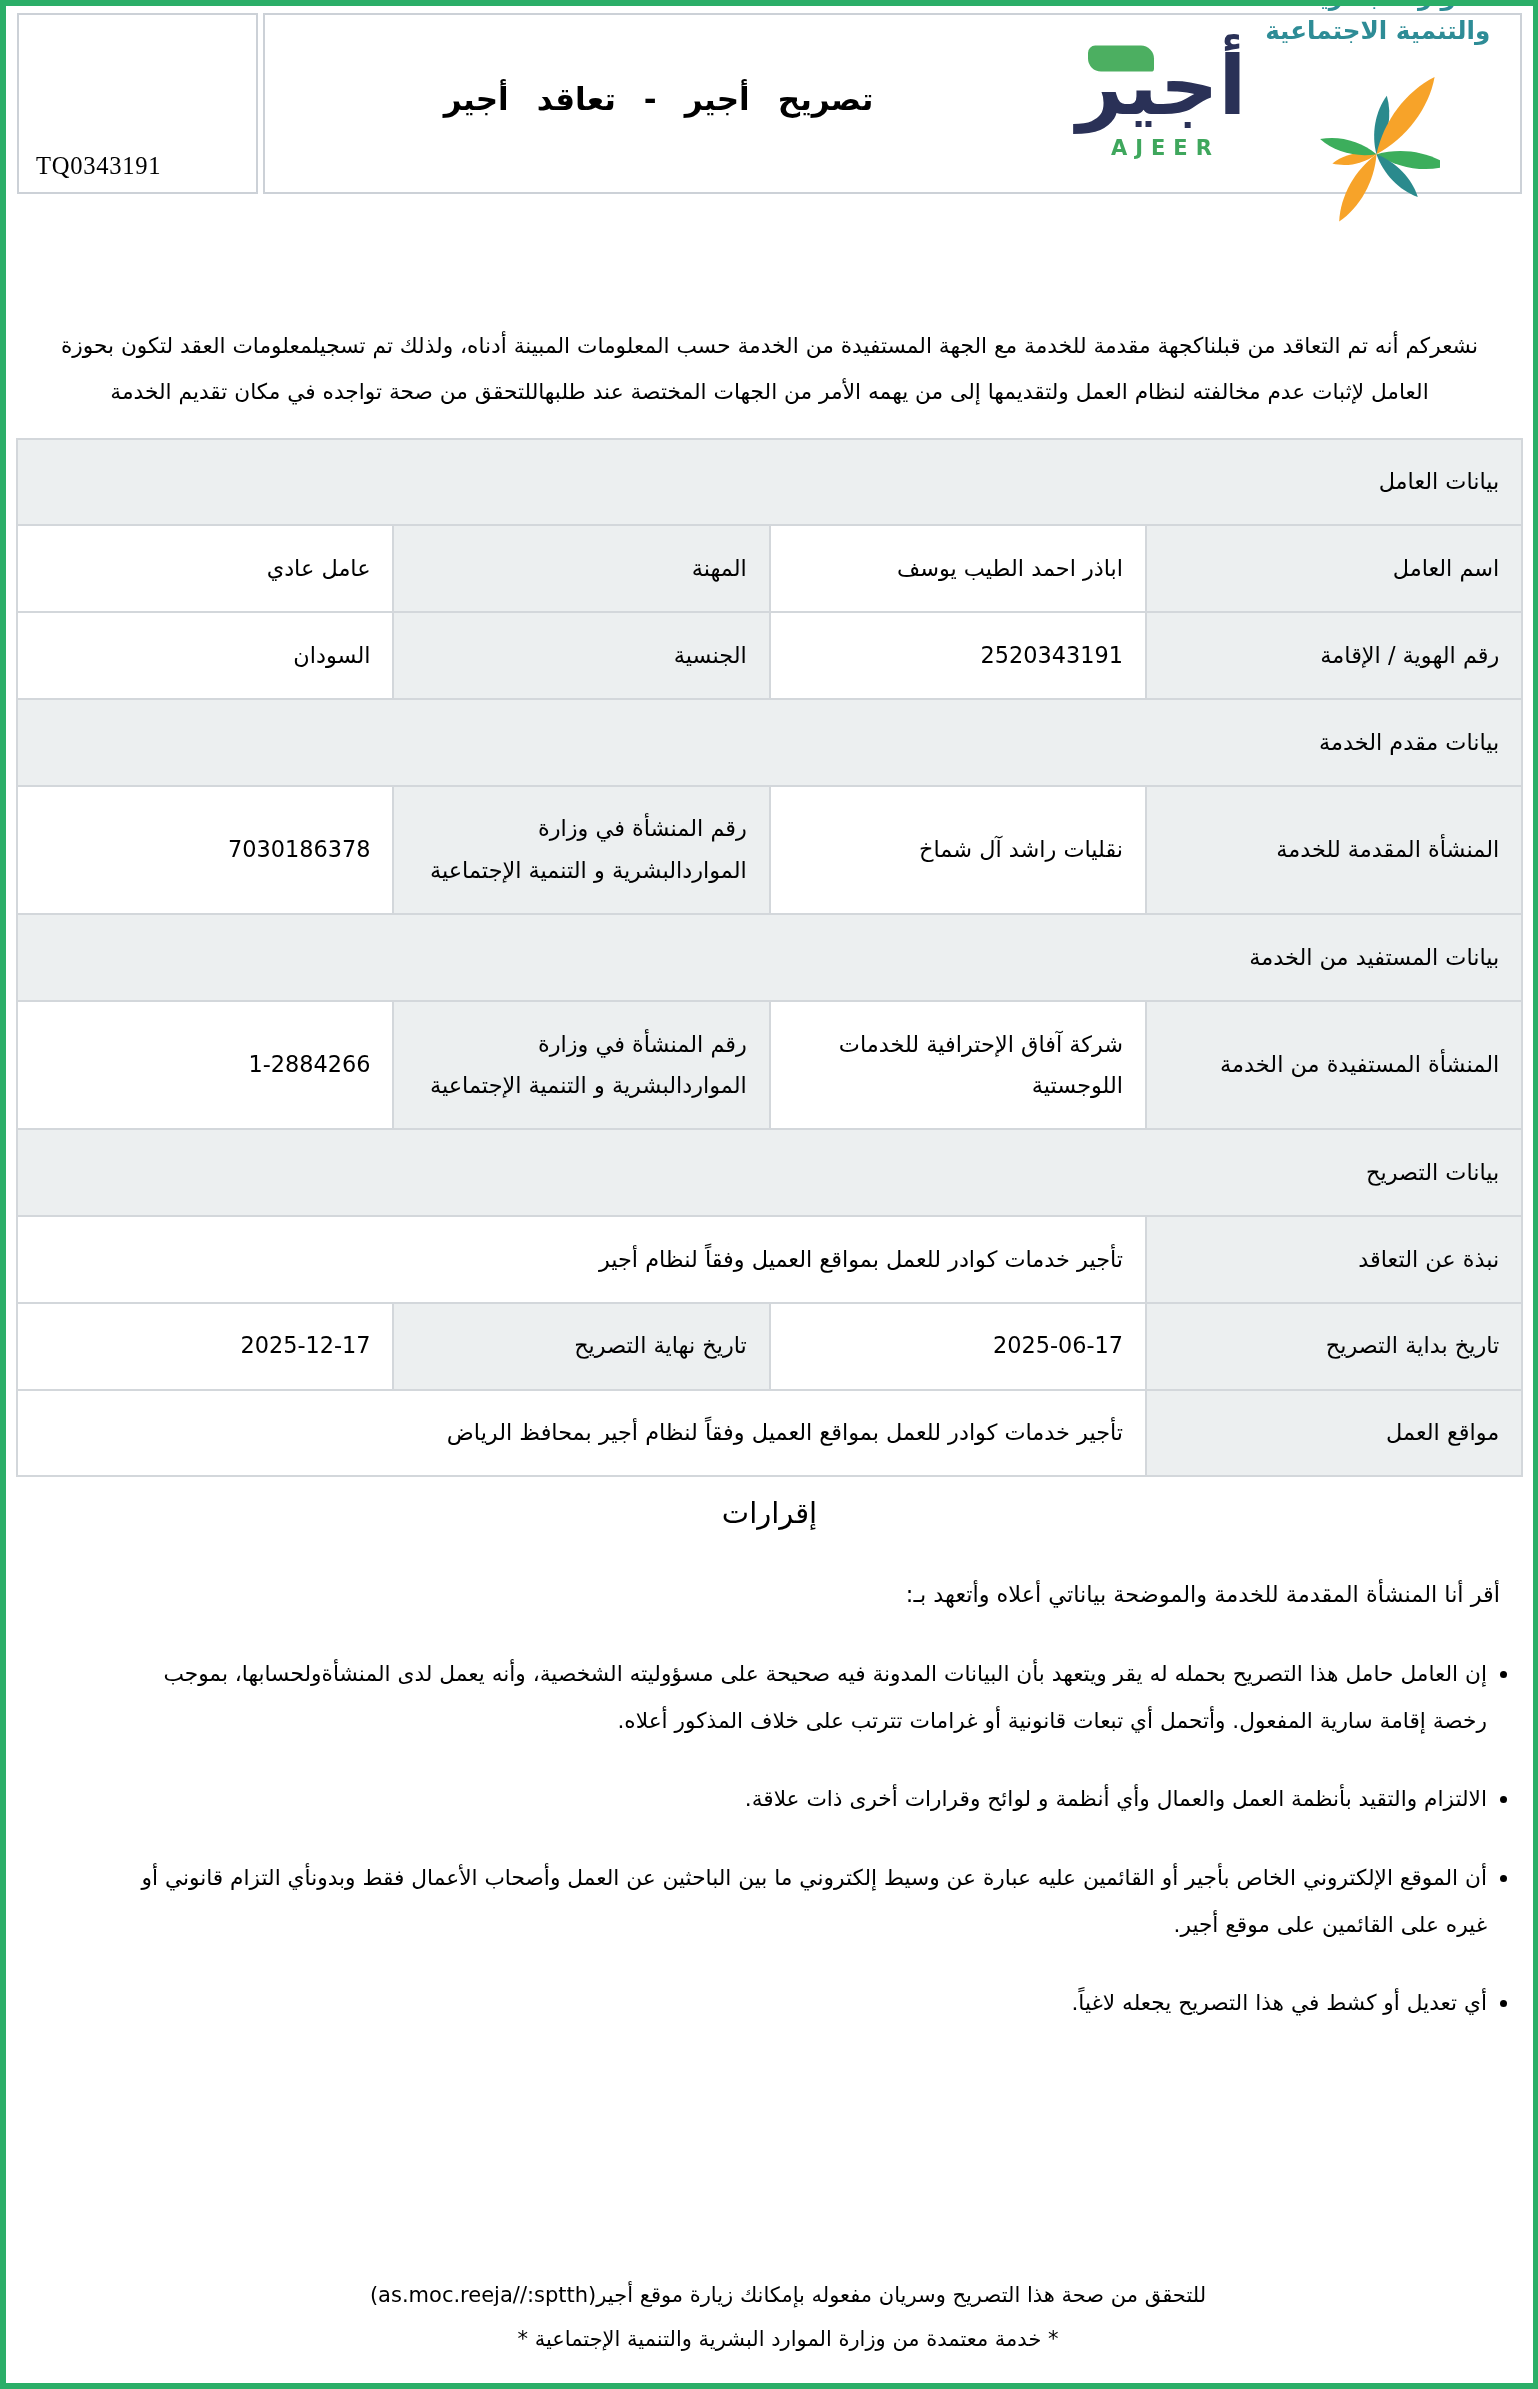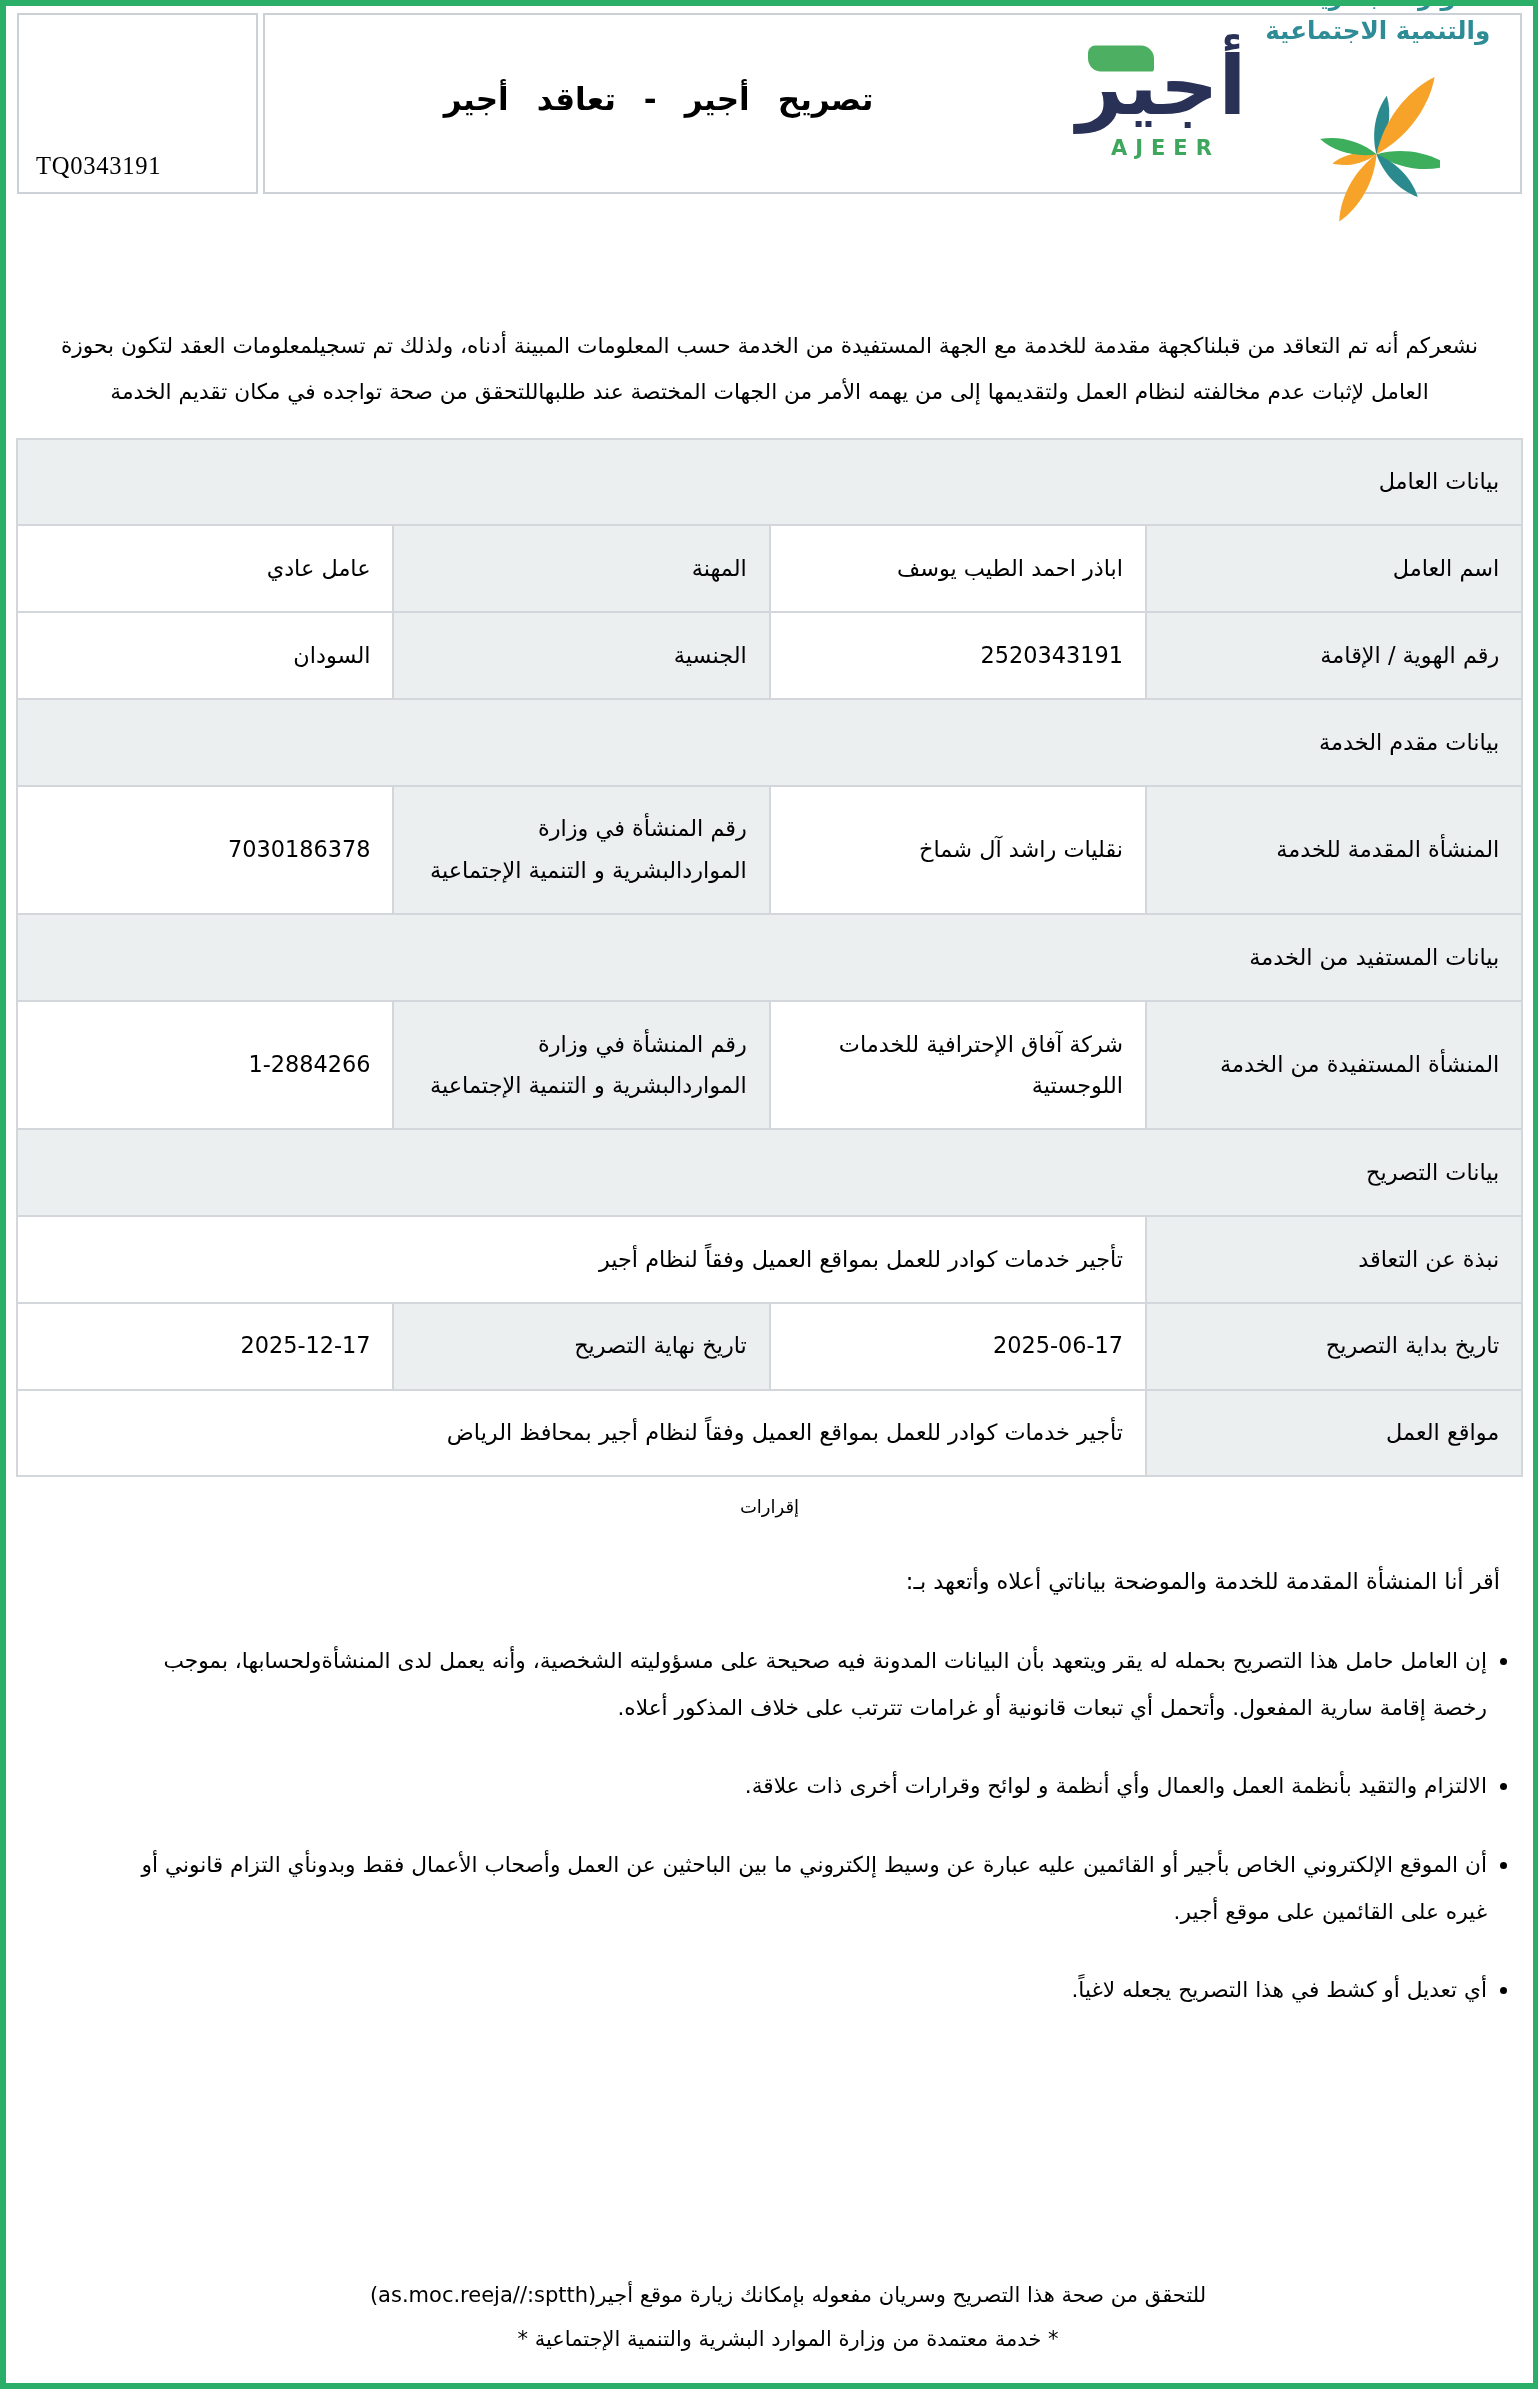--- a/index.html
+++ b/index.html
@@ -25,21 +25,21 @@
   .ministry-text { text-align:right; color:#2e8c96; font-size:24.6px; font-weight:bold; line-height:1.4; direction:rtl; white-space:nowrap; }
   
   .intro { margin:129px 30px 0; direction:rtl; text-align:center; font-size:21.7px; line-height:2.15; flex:0 0 auto; }
   
   table.permit-table { margin:21.7px 10px 0; width:calc(100% - 20px); border-collapse:collapse; direction:rtl; table-layout:fixed; flex:0 0 auto;padding-left:44px; }
   table.permit-table td { border:2.2px solid #d3d7db; vertical-align:middle; font-size:22.4px; padding:21.7px 21.7px; text-align:right; line-height:1.85; word-wrap:break-word; }
   td.sec { background:#eceff0; text-align:center; padding:27.4px 7.2px; font-size:23px; }
   td.lbl { background:#eceff0; }
   td.val { background:#ffffff; }
   
-  .decl-heading { margin-top:19px; text-align:center; font-size:18px; direction:rtl; }
+  .decl-heading { margin-top:19px; text-align:center; font-size:29px; direction:rtl; }
   .decl-intro { margin:51px 33px 0; direction:rtl; text-align:right; font-size:22.4px; }
   ul.decl-list { direction:rtl; margin:11.6px 0 0; padding:0 46px 0 101px; list-style:disc; }
   ul.decl-list li { margin-top:32px; font-size:21.7px; line-height:2.15; text-align:right; }
   
   .footer { margin-top:auto; padding-bottom:32px; text-align:center; font-size:21px; direction:rtl; flex:0 0 auto;margin-left:37px; }
   .footer-line1 { margin-bottom:20px; }
 </style>
 </head>
 <body>
 

